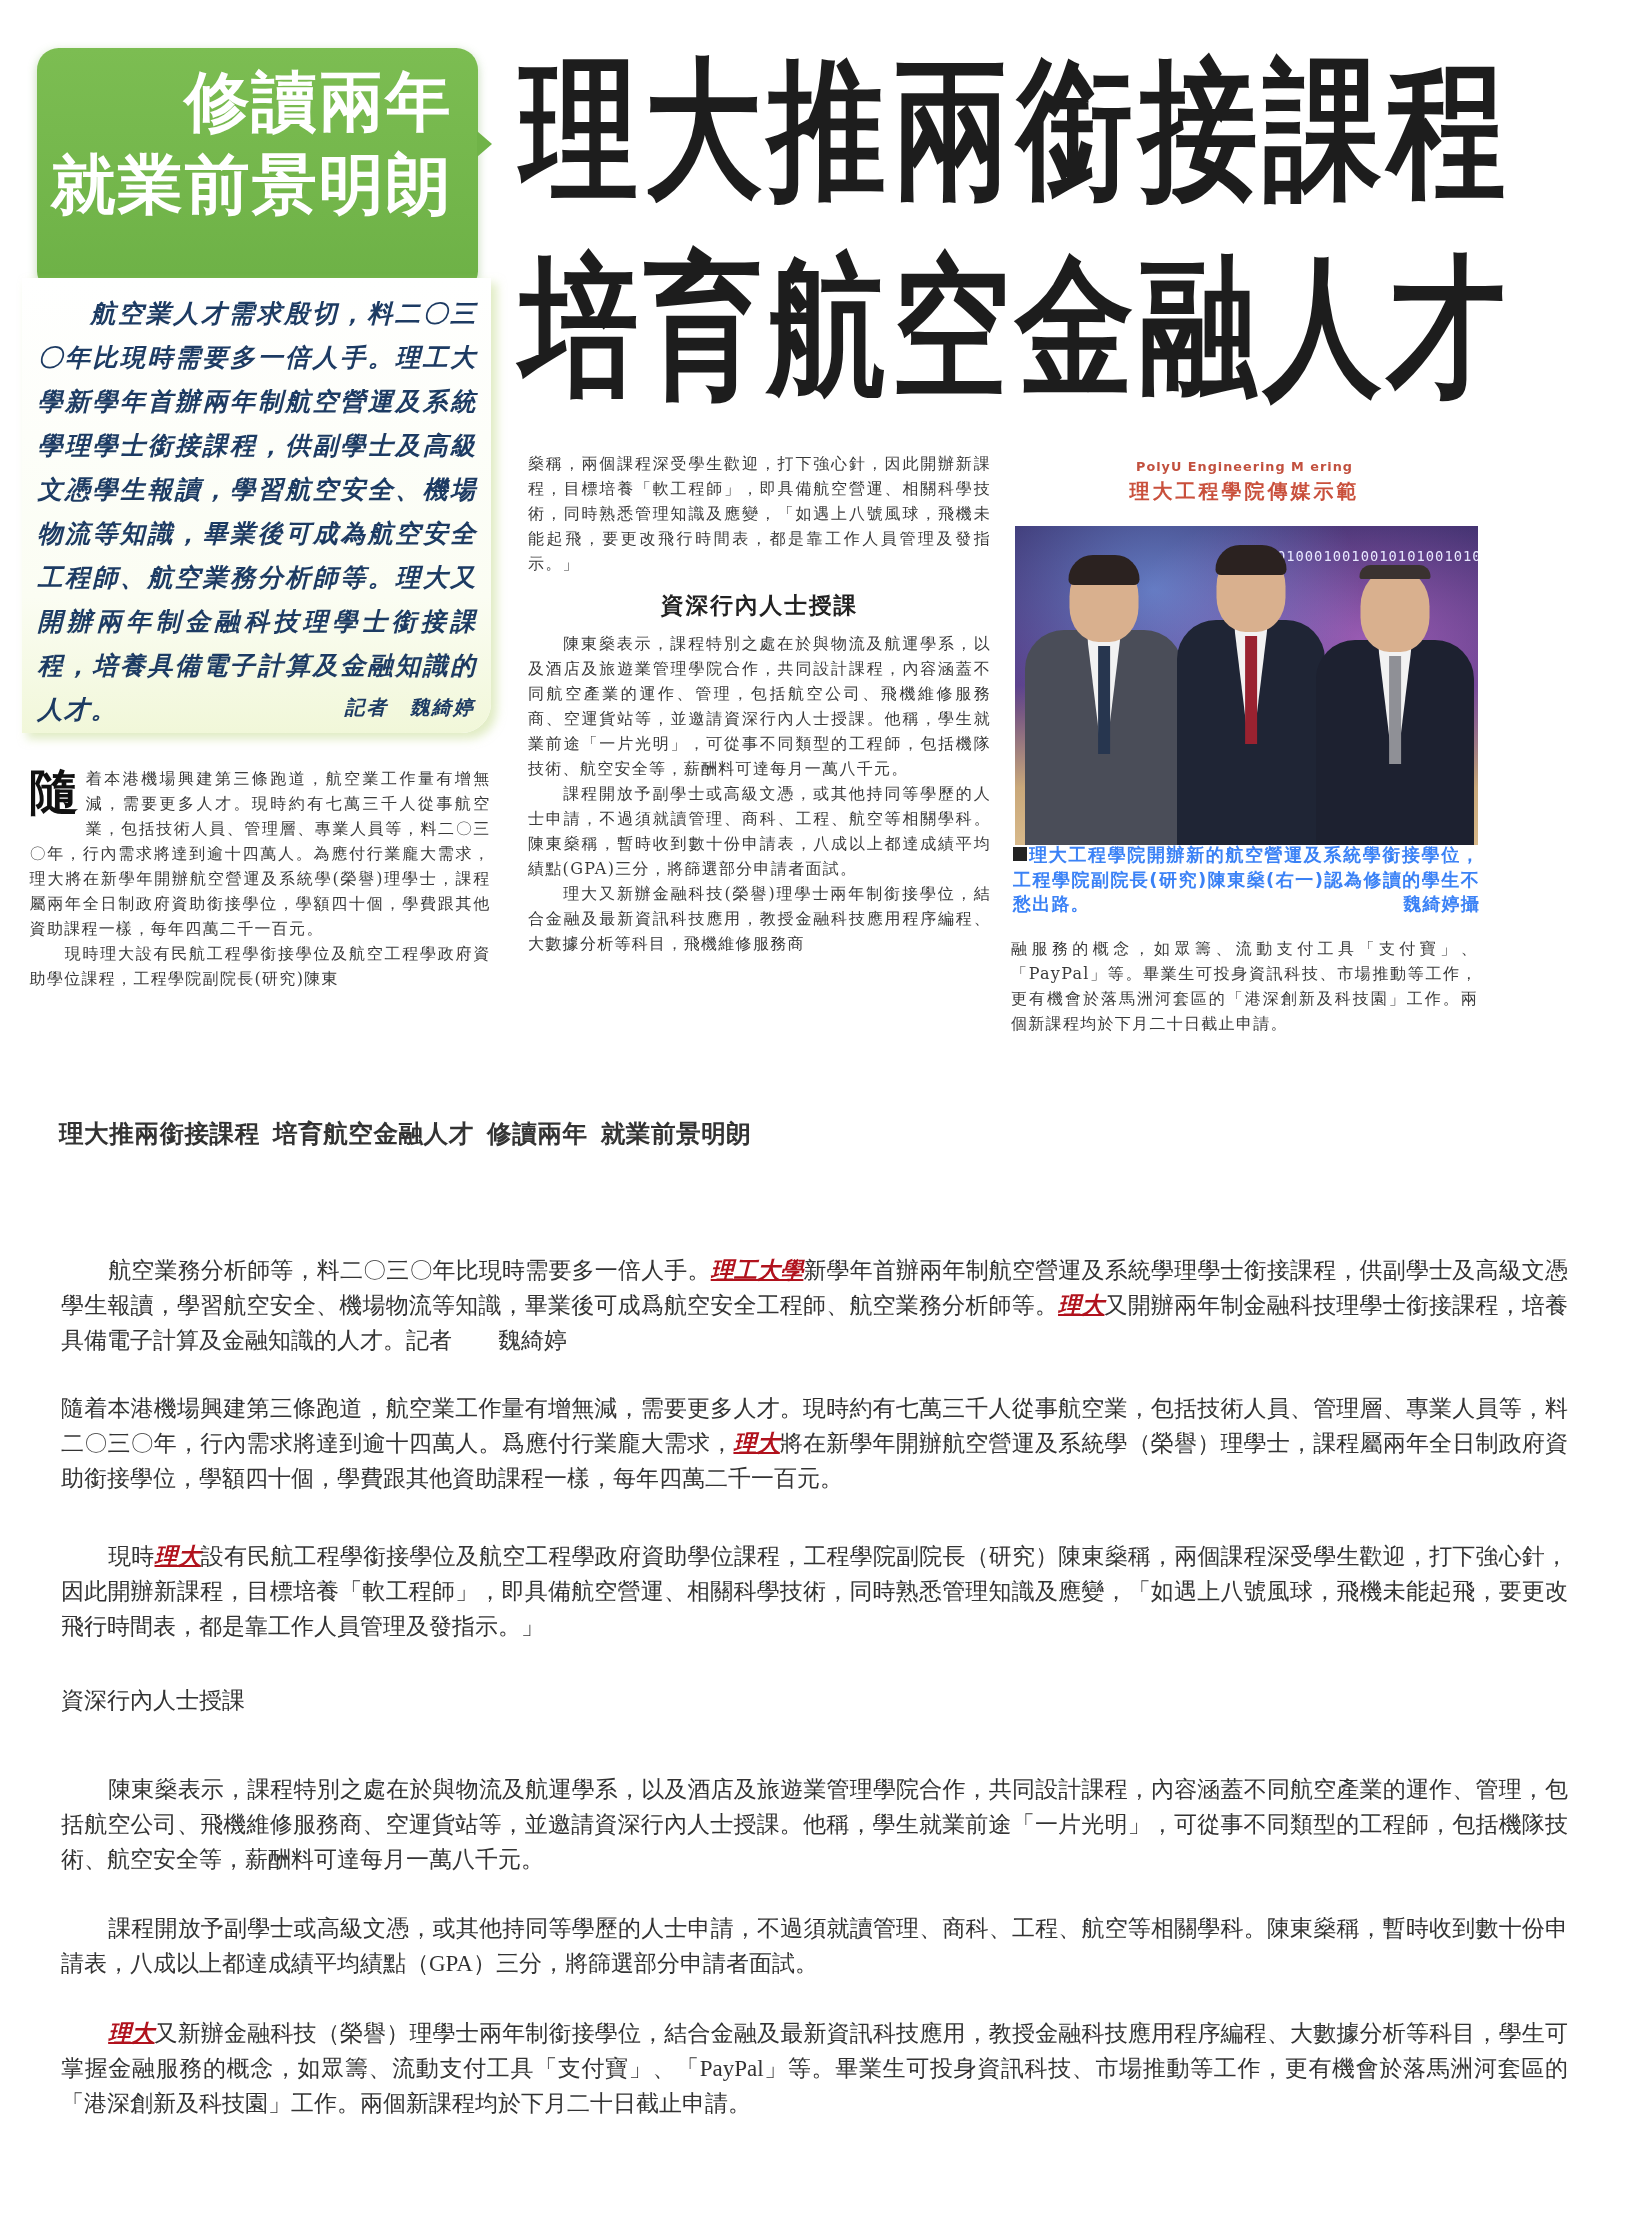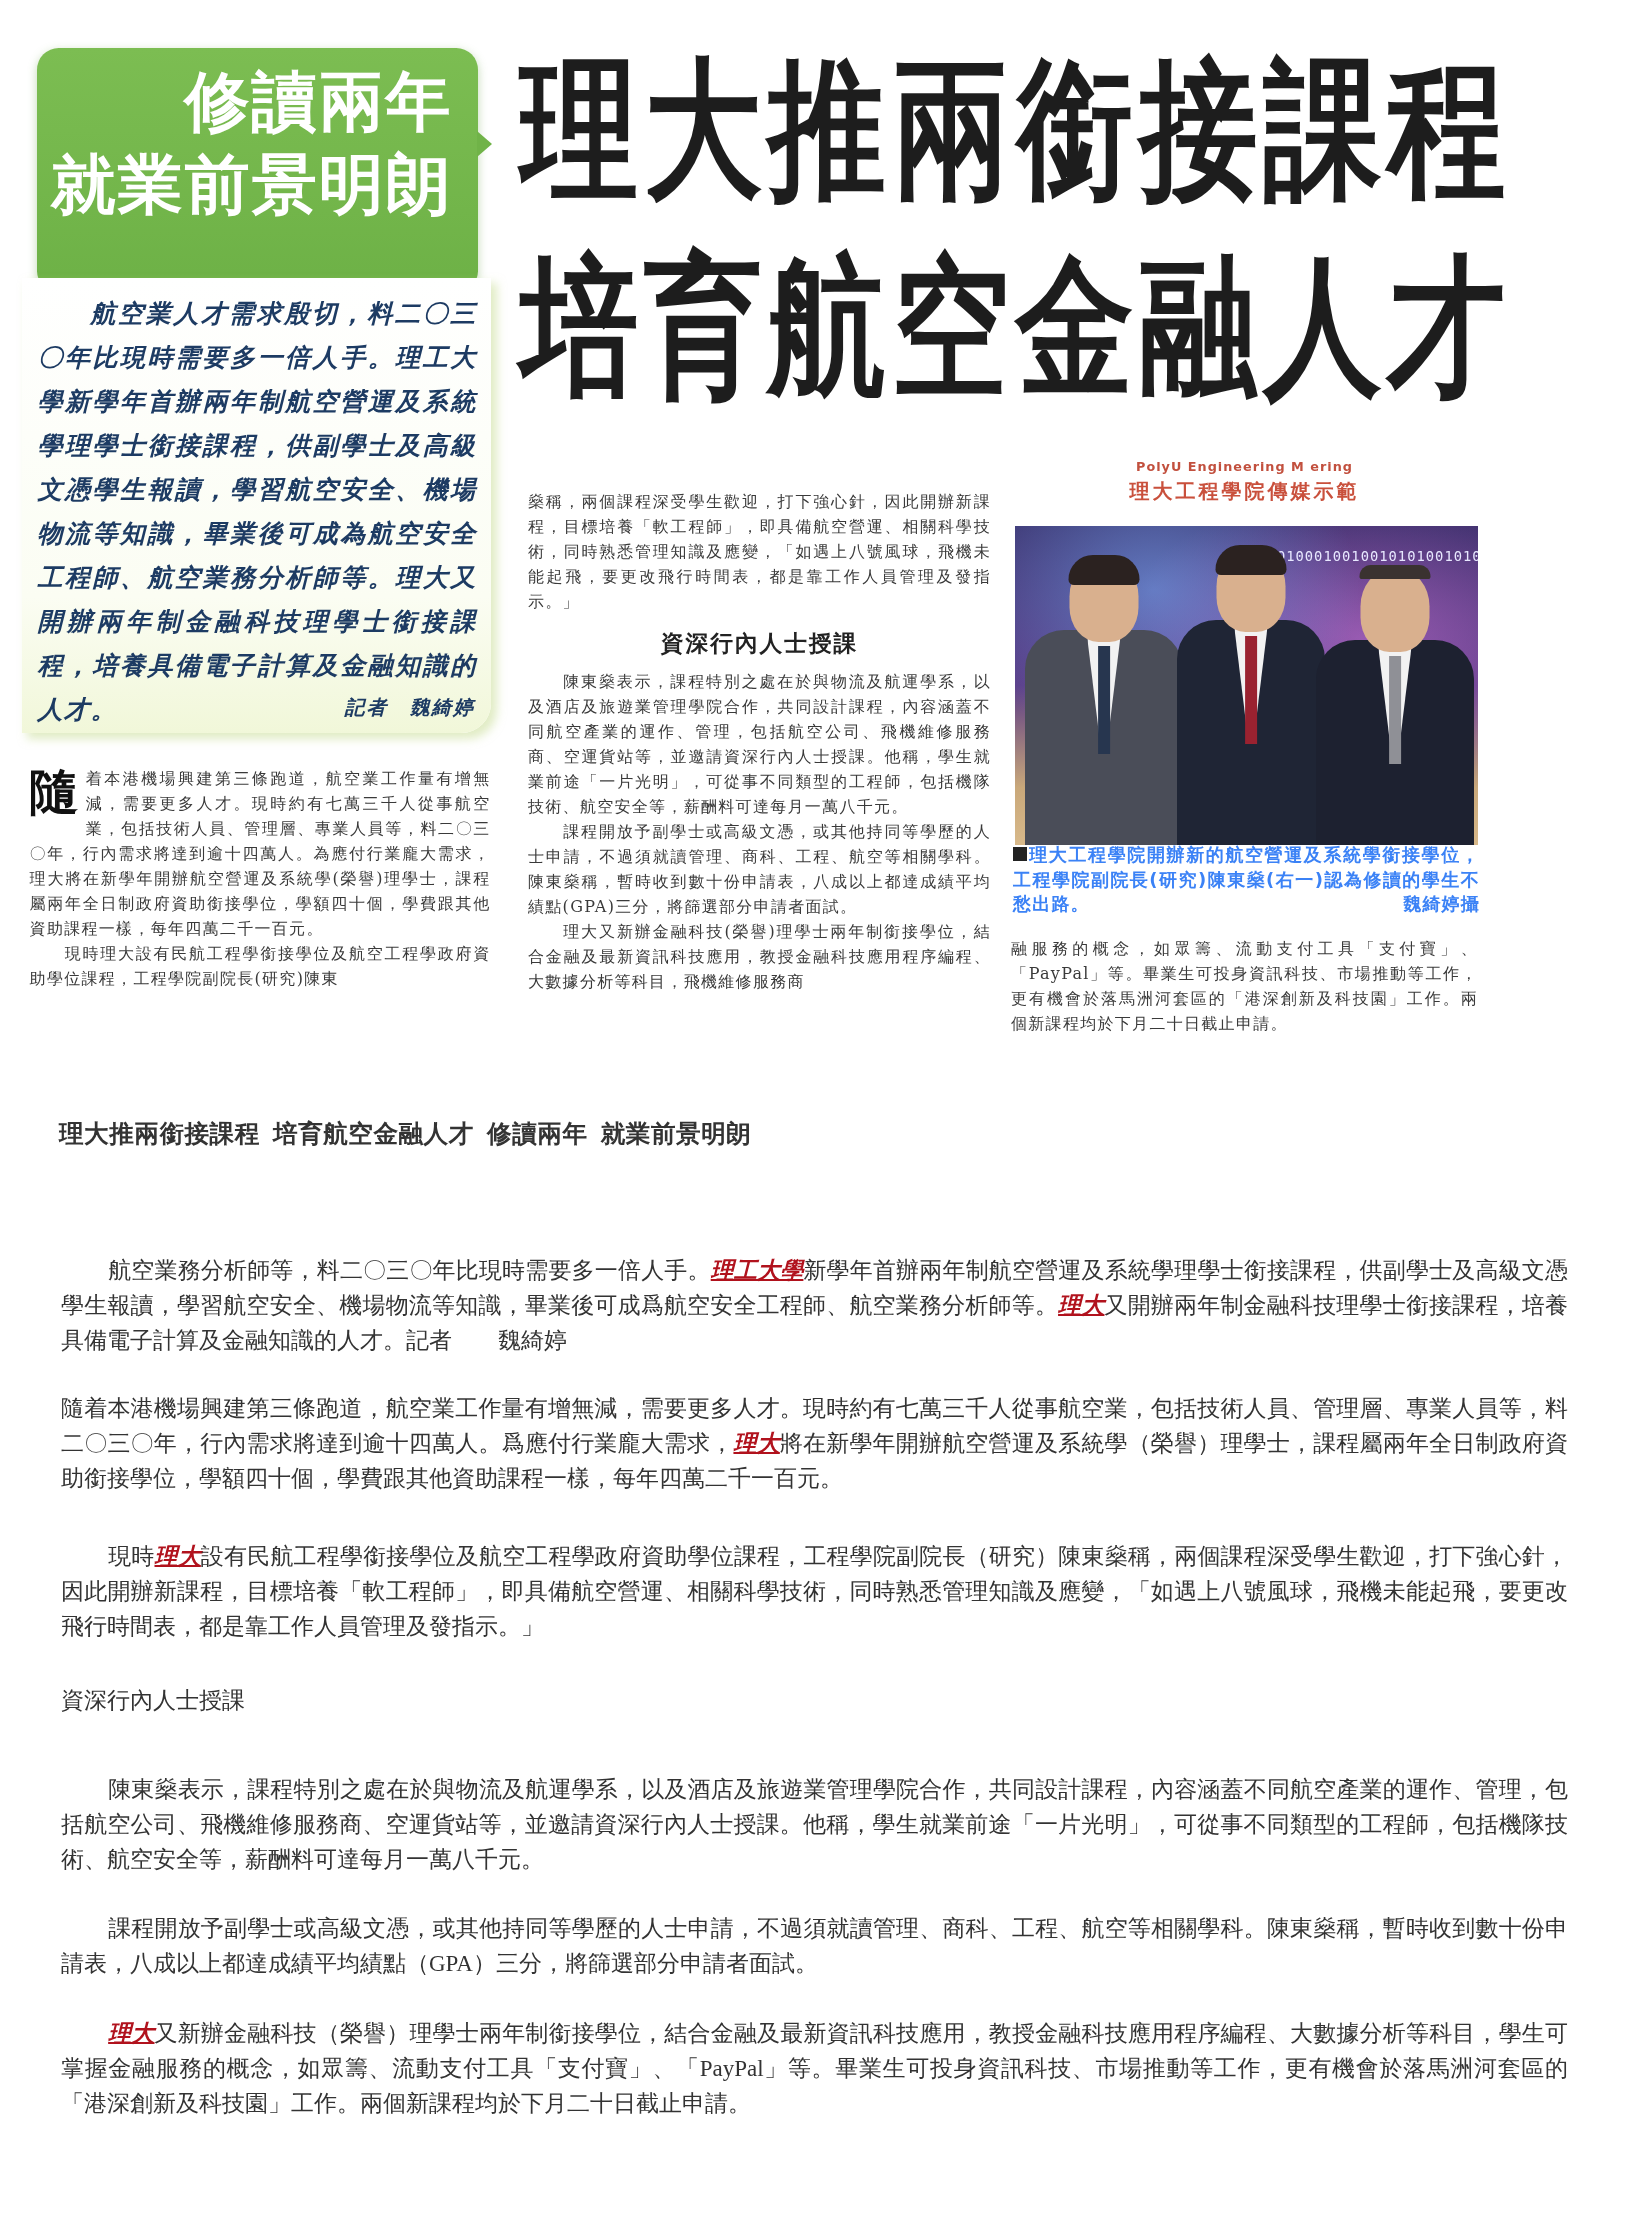--- a/index.html
+++ b/index.html
@@ -42,21 +42,21 @@
     color: #1d3b63; font-size: 25px; line-height: 44px; letter-spacing: 1.6px;
     text-indent: 53px; text-align: justify;
   }
   .lede-byline { position: absolute; right: 15.8px; bottom: 11.8px; font-style: italic; font-weight: bold; color: #1d3b63; font-size: 19.7px; letter-spacing: 2px; }
 
   .col { position: absolute; font-family: "DejaVu Serif", serif; color: #3a3a3a; font-size: 16px; line-height: 25px; letter-spacing: 1.3px; text-align: justify; }
   .col p { text-indent: 2.2em; }
   .col p.noindent { text-indent: 0; }
   .col1 { left: 29.6px; top: 766px; width: 461px; }
   .dropcap { float: left; font-family: "DejaVu Sans", sans-serif; font-weight: bold; font-size: 49px; line-height: 49px; color: #111; margin: 2px 5.9px 0 0; }
-  .col2 { left: 528px; top: 451px; width: 463px; margin-top: 38px; }
+  .col2 { left: 528px; top: 451px; width: 463px; }
   .subhead { font-family: "DejaVu Sans", sans-serif; font-size: 22.7px; font-weight: bold; color: #222; text-align: center; letter-spacing: 2px; line-height: 31.5px; margin: 13.8px 0 9.9px 0; text-indent: 0 !important; }
   .col3 { left: 1011px; top: 936px; width: 467px; }
 
   .photo-wrap { position: absolute; left: 1011px; top: 449px; width: 467px; height: 398px; }
   .photo-banner { position: absolute; left: 0; top: 0; width: 467px; height: 69px; text-align: center; }
   .photo-banner .en { display: block; font-family: "DejaVu Sans", sans-serif; font-size: 12.8px; font-weight: bold; color: #c2503e; letter-spacing: 1px; margin-top: 9.9px; }
   .photo-banner .zh { display: block; font-family: "DejaVu Sans", sans-serif; font-size: 20px; font-weight: bold; color: #c9503c; letter-spacing: 3px; margin-top: 3.9px; }
   .photo {
     position: absolute; left: 3.9px; top: 77px; width: 463px; height: 319px; overflow: hidden;
     background:

